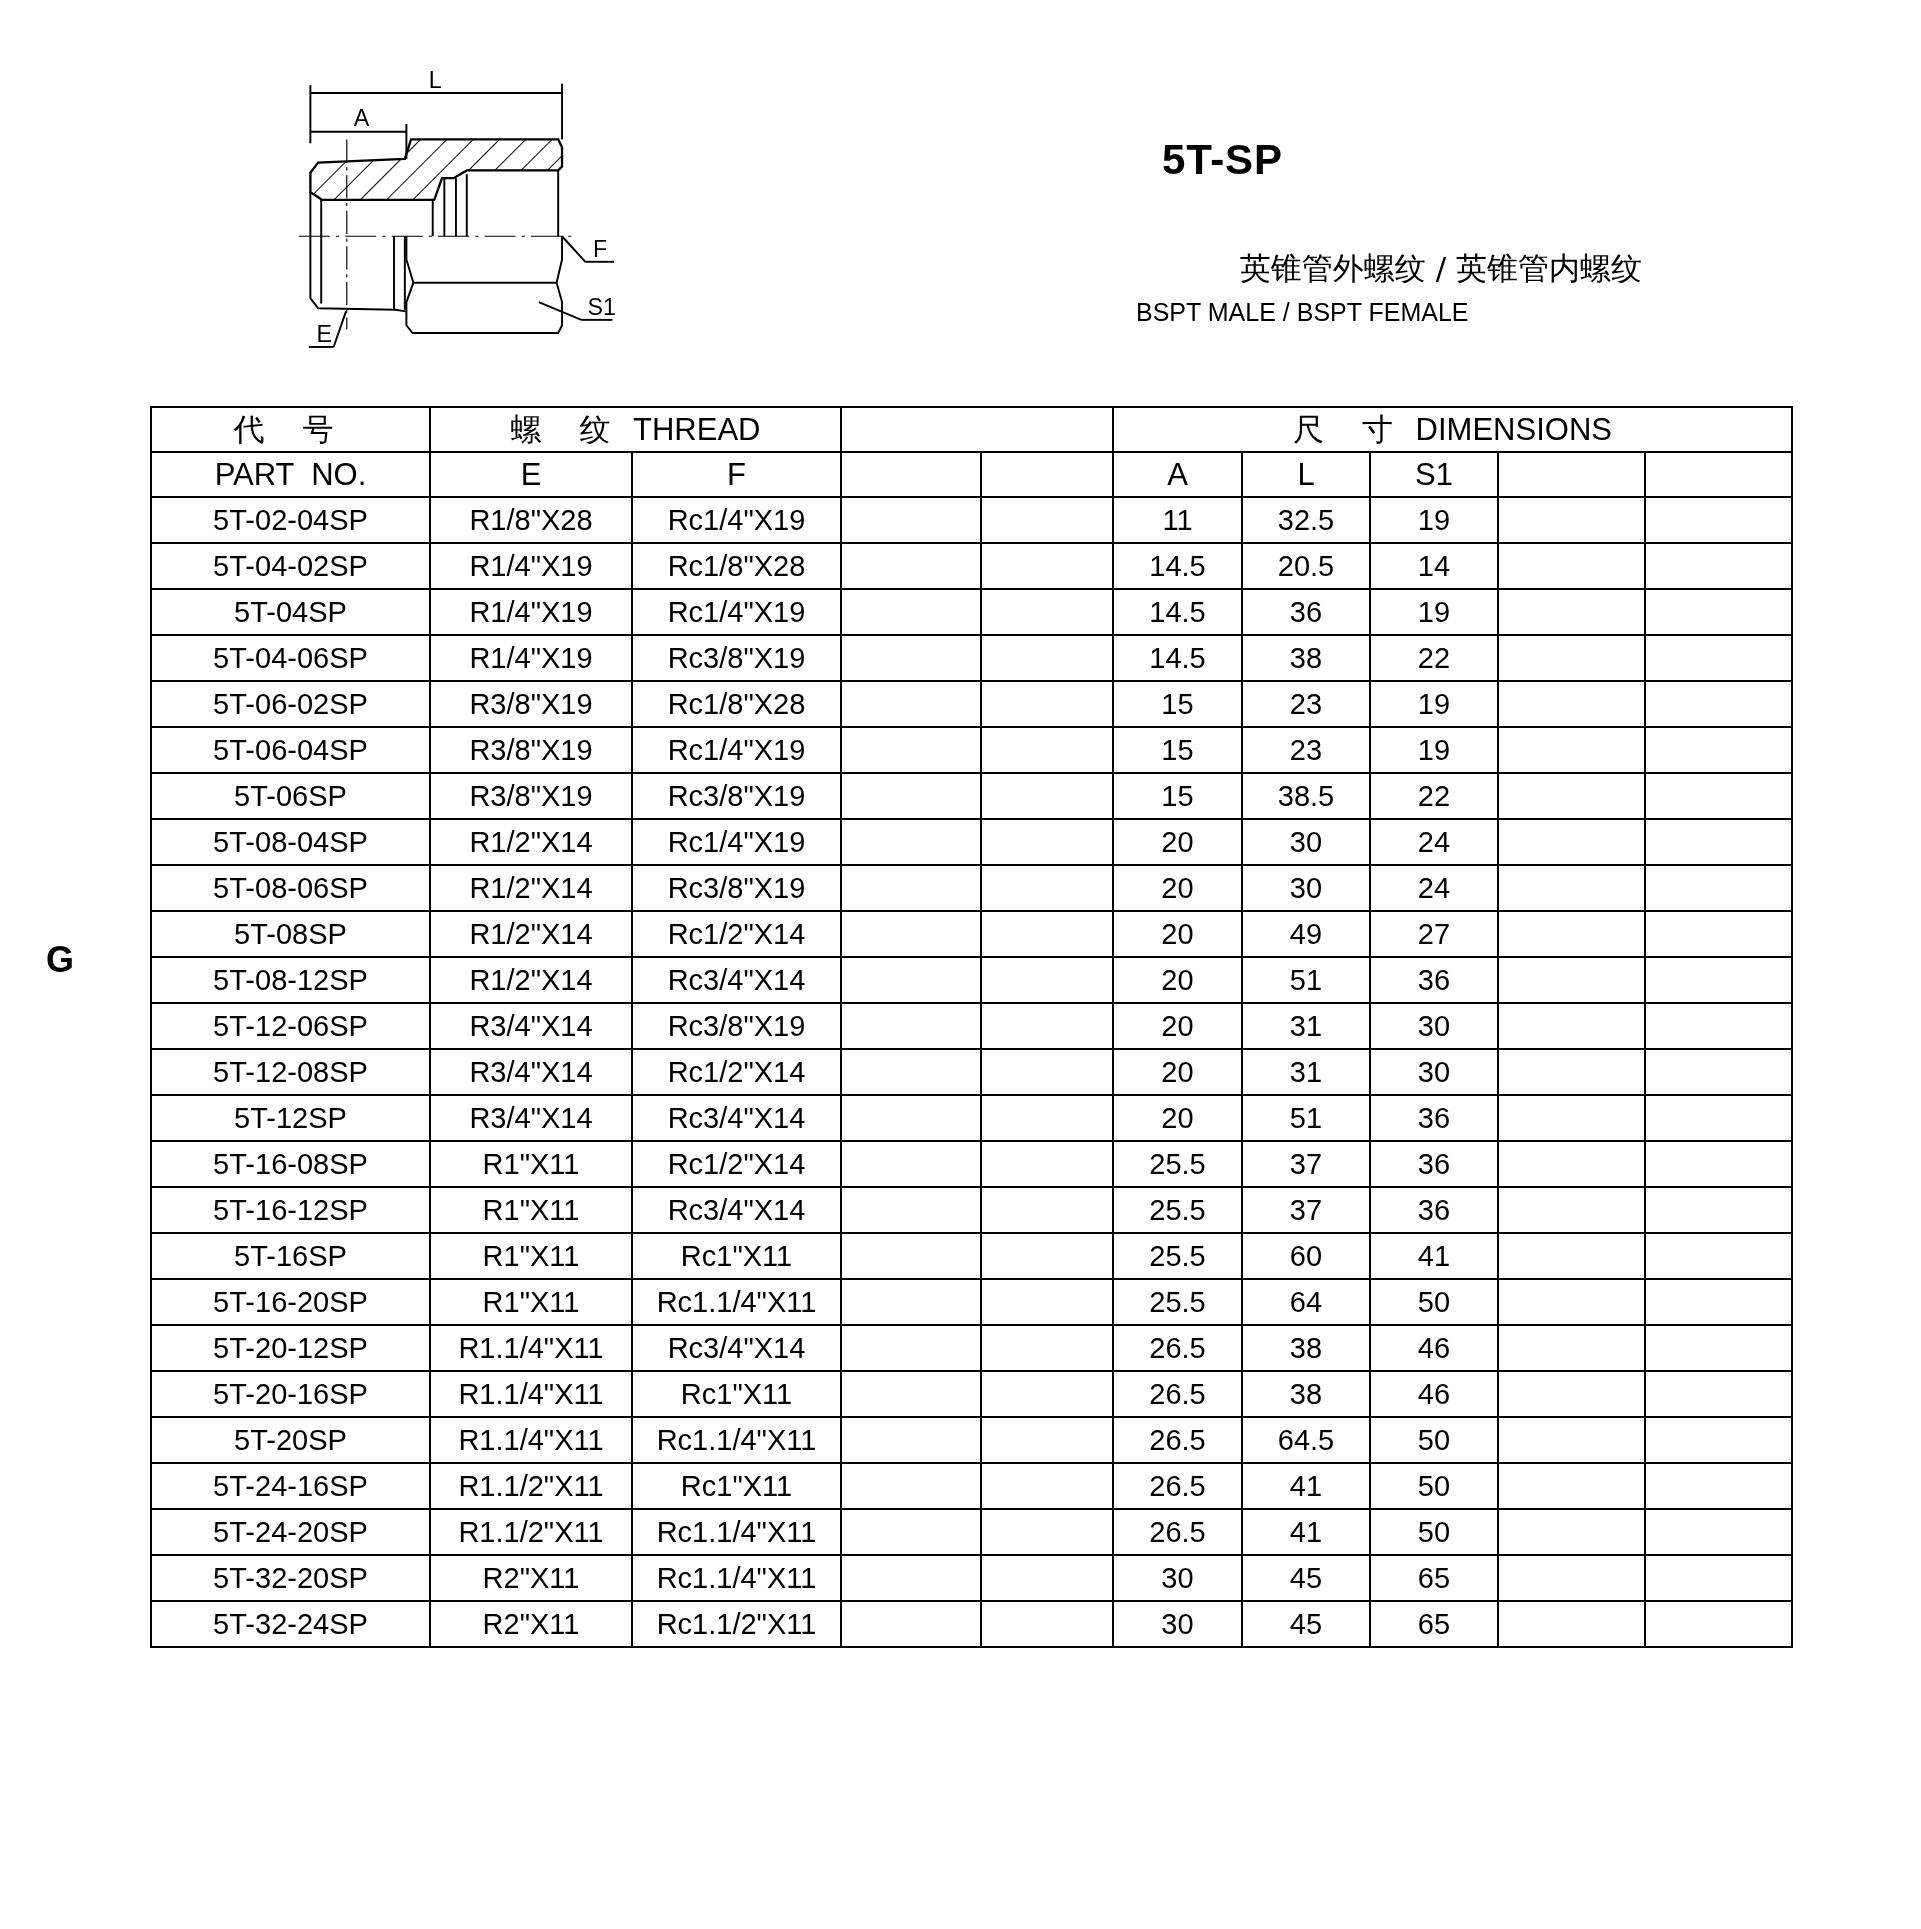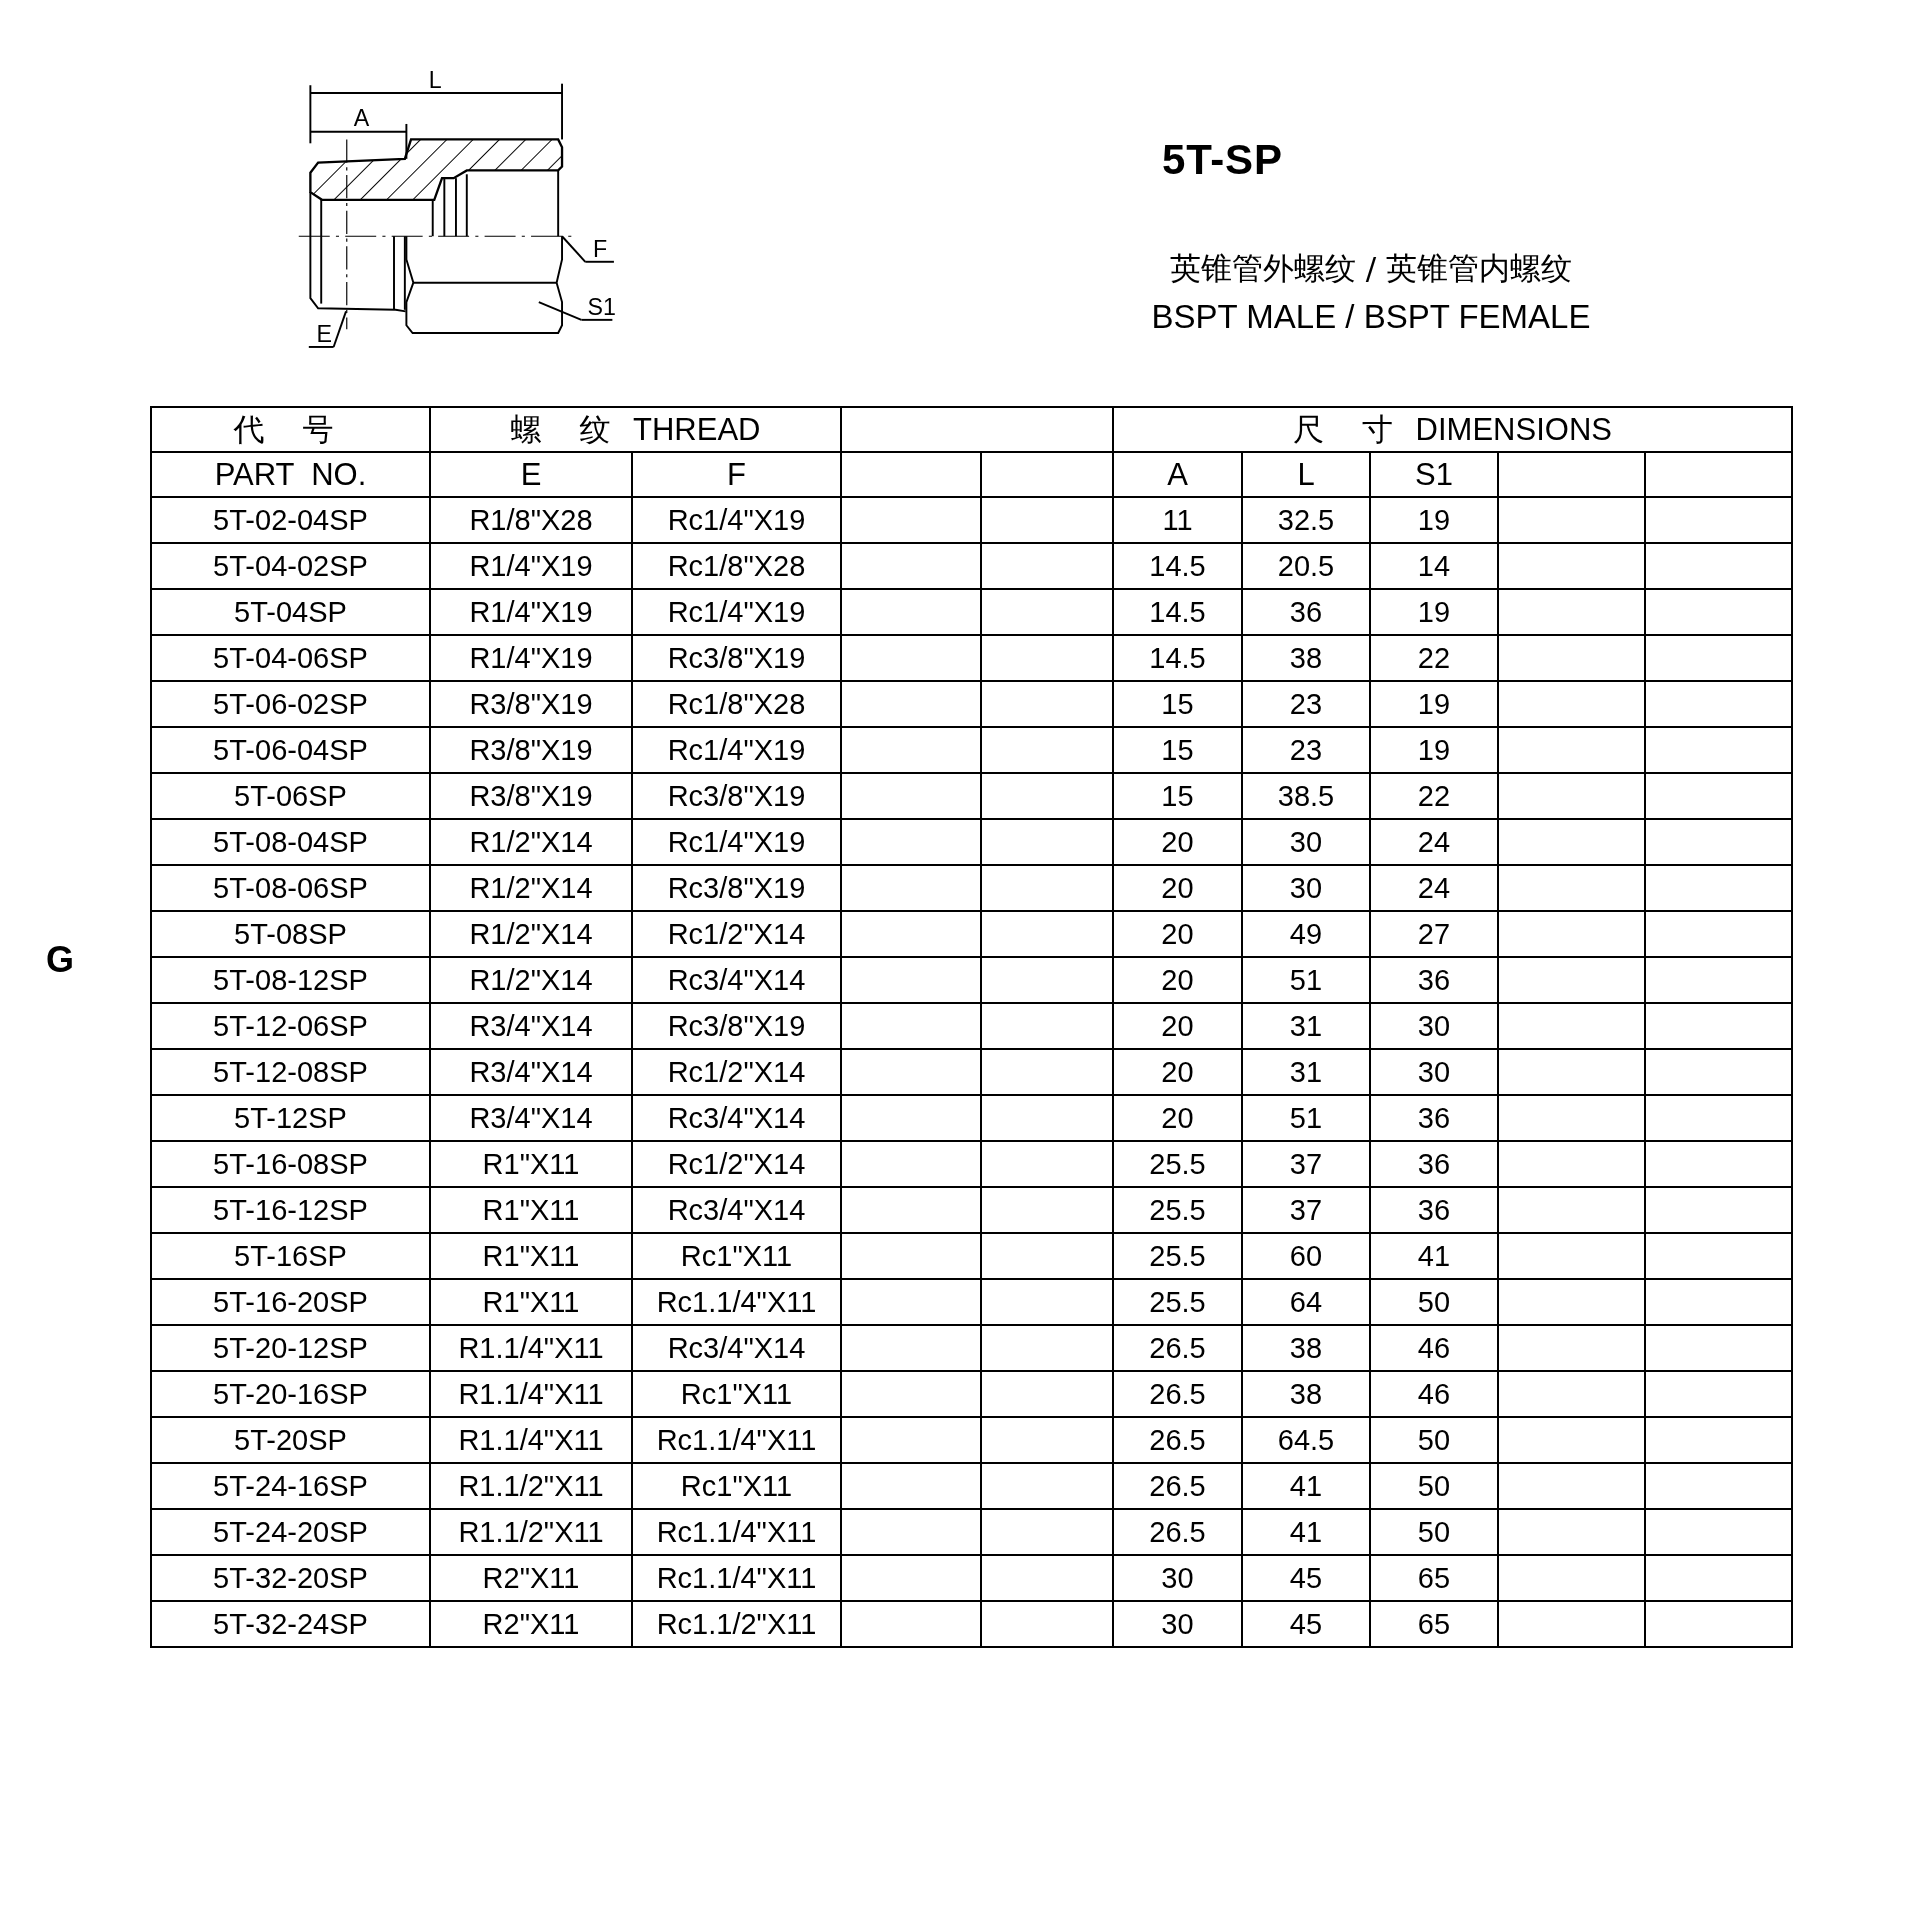--- a/index.html
+++ b/index.html
@@ -1,24 +1,24 @@
 <!DOCTYPE html>
 <html style="font-size:12.4px"><head>
 <meta charset="utf-8">
 <style>
   html, body { margin:0; padding:0; background:#ffffff; }
   body { width:1921px; height:1929px; position:relative; overflow:hidden;
          font-family:"Liberation Sans", "DejaVu Sans", sans-serif; color:#000; }
   #drawing { position:absolute; left:287px; top:62px; width:341px; height:302px; }
   #title { position:absolute; left:1162px; top:136px; width:418px; text-align:left;
            font-size:42px; font-weight:bold; letter-spacing:0.8px; }
-  #subtitle-cn { position:absolute; left:1100px; top:248px; width:542px; text-align:center;
+  #subtitle-cn { position:absolute; left:1100px; top:248px; width:542px; text-align:right;
            font-family:"DejaVu Sans", sans-serif; font-size:31px; }
-  #subtitle-en { position:absolute; left:1100px; top:298px; width:542px; text-align:center;
-           font-size:33px; }
+  #subtitle-en { position:absolute; left:1136px; top:298px; width:542px; text-align:left;
+           font-size:25px; }
   #section-letter { position:absolute; left:46px; top:939px; font-size:36px; font-weight:bold; }
   table#spec { position:absolute; left:150px; top:406px; border-collapse:collapse;
                table-layout:fixed; width:1641px; }
   #spec td, #spec th { border:2.3px solid #000; text-align:center; vertical-align:middle;
                font-size:29px; font-weight:normal; padding:0; height:43px; line-height:43px;
                overflow:hidden; white-space:nowrap; }
   #spec thead th { font-size:31px; }
   #spec .cn { font-family:"DejaVu Sans", sans-serif; letter-spacing:14px; }
   #spec tr.data td { height:44px; line-height:44px; }
 </style>

